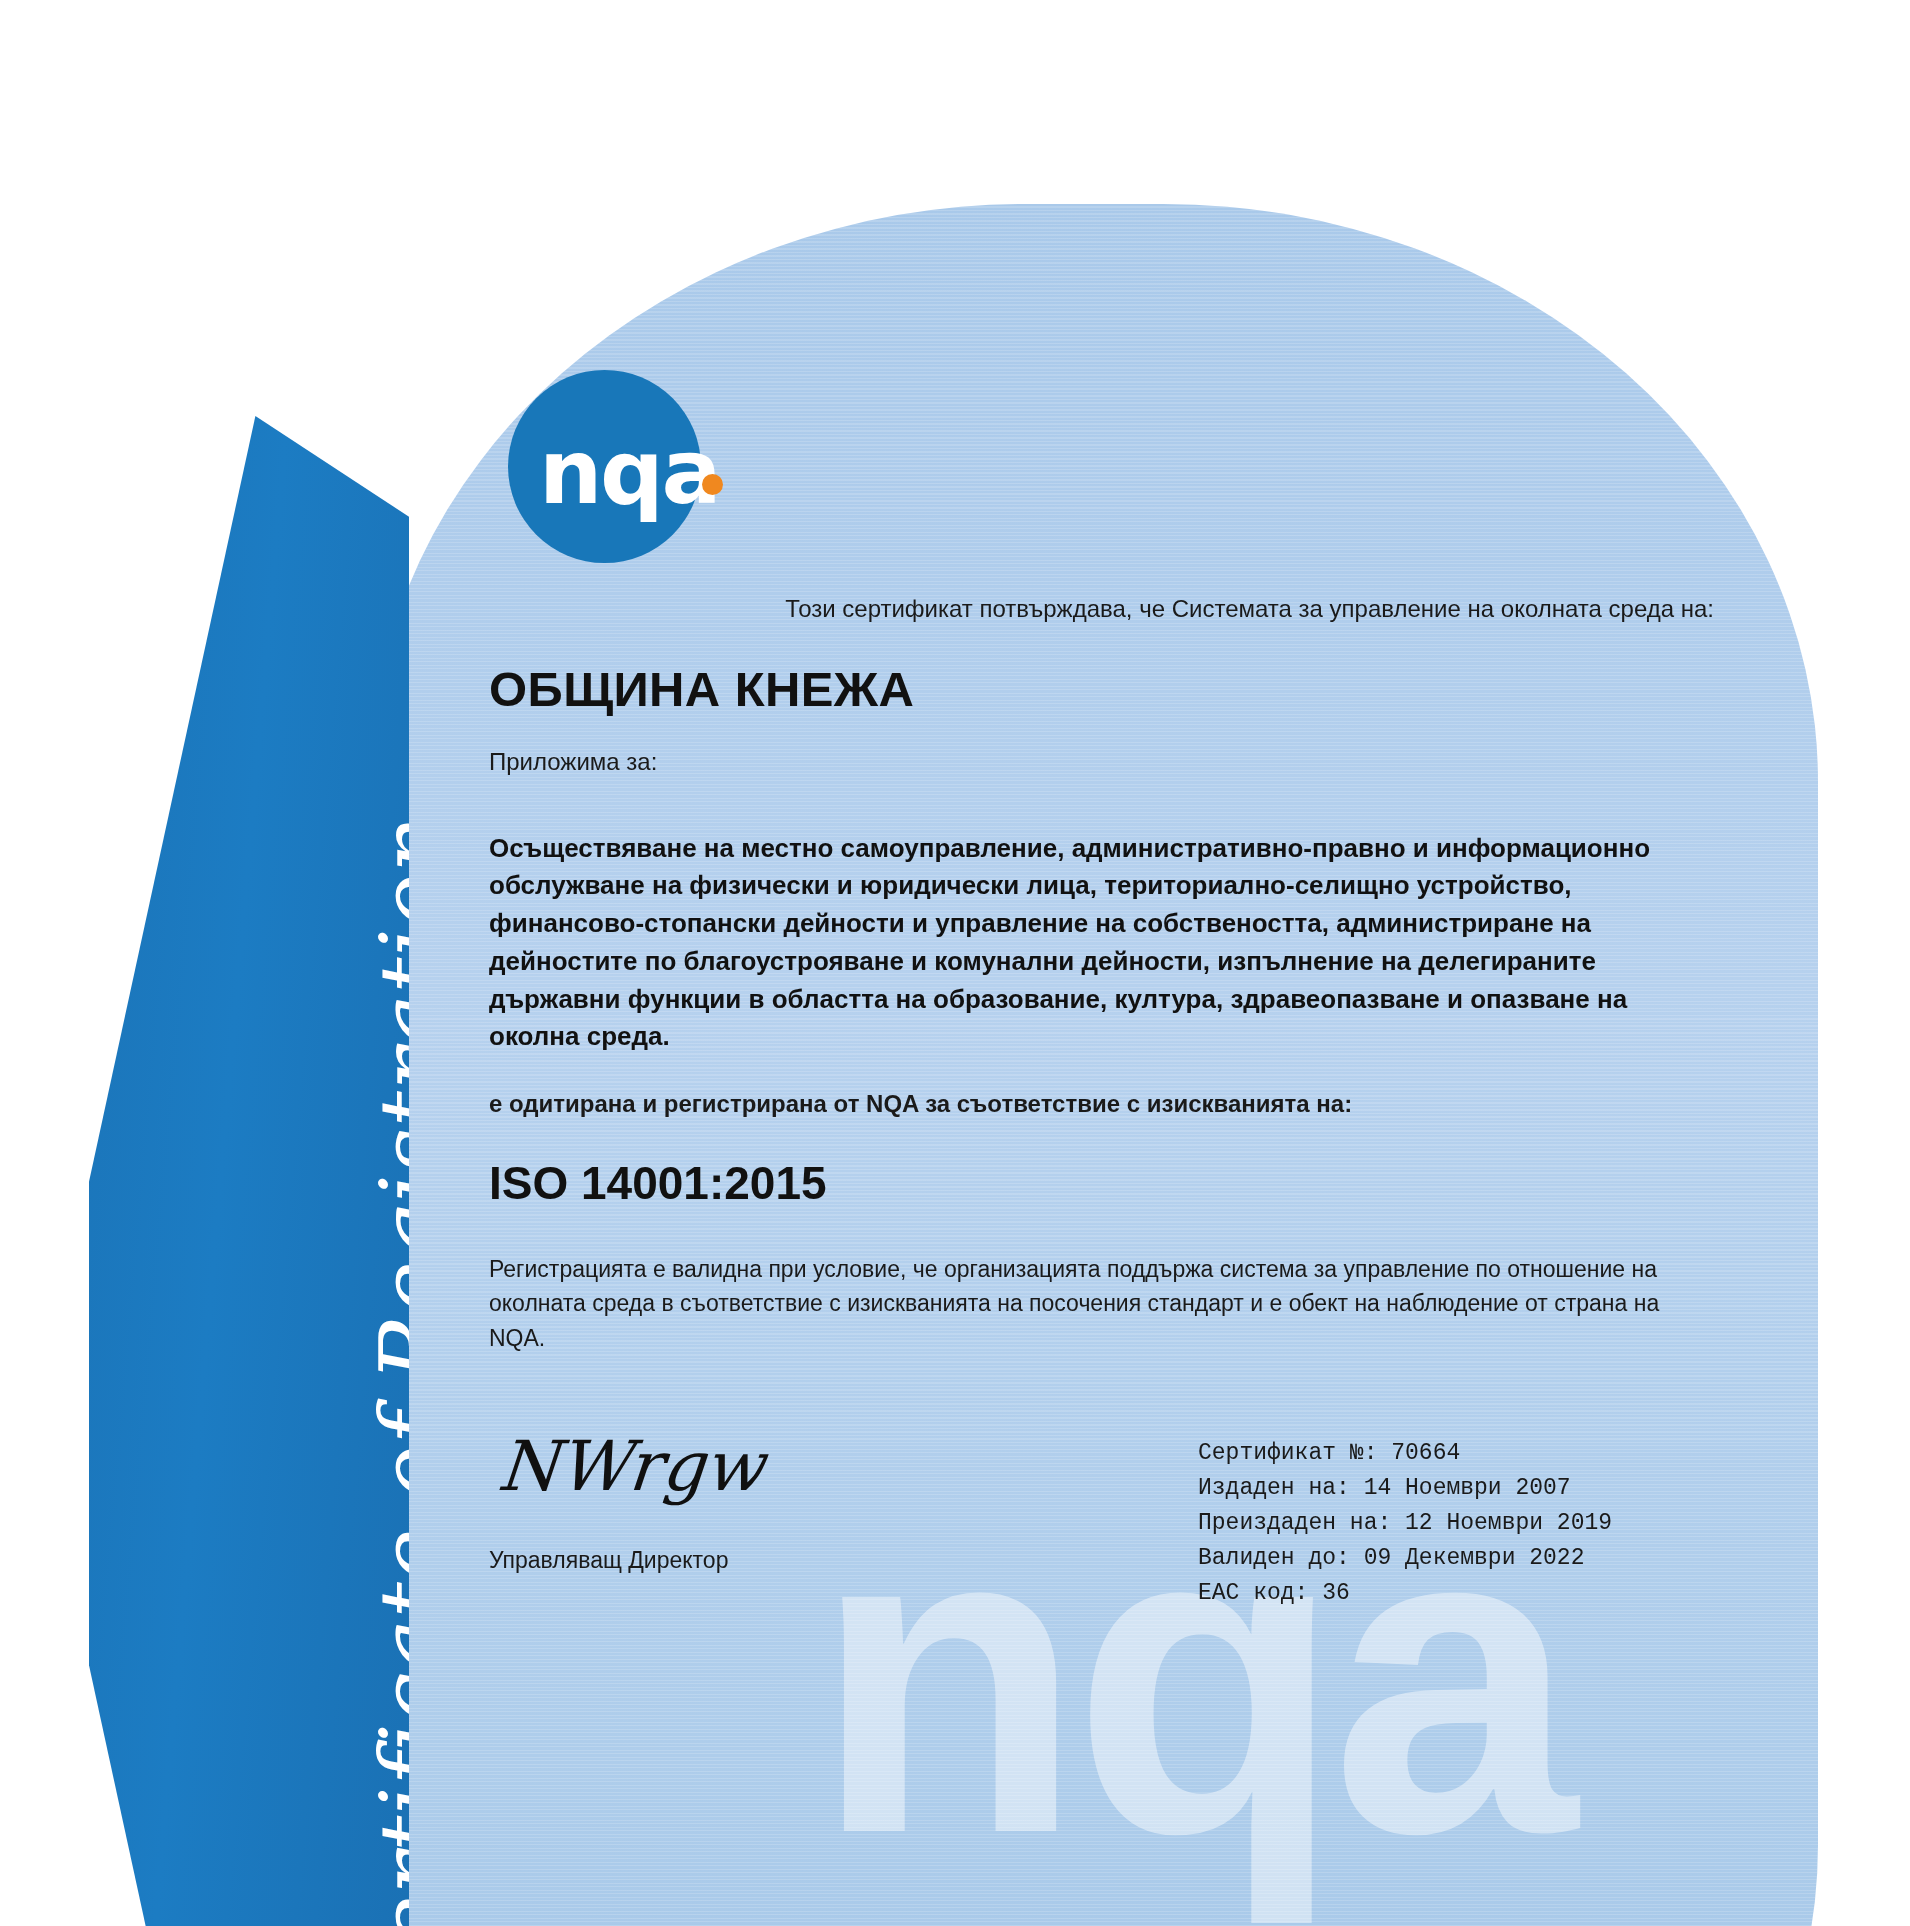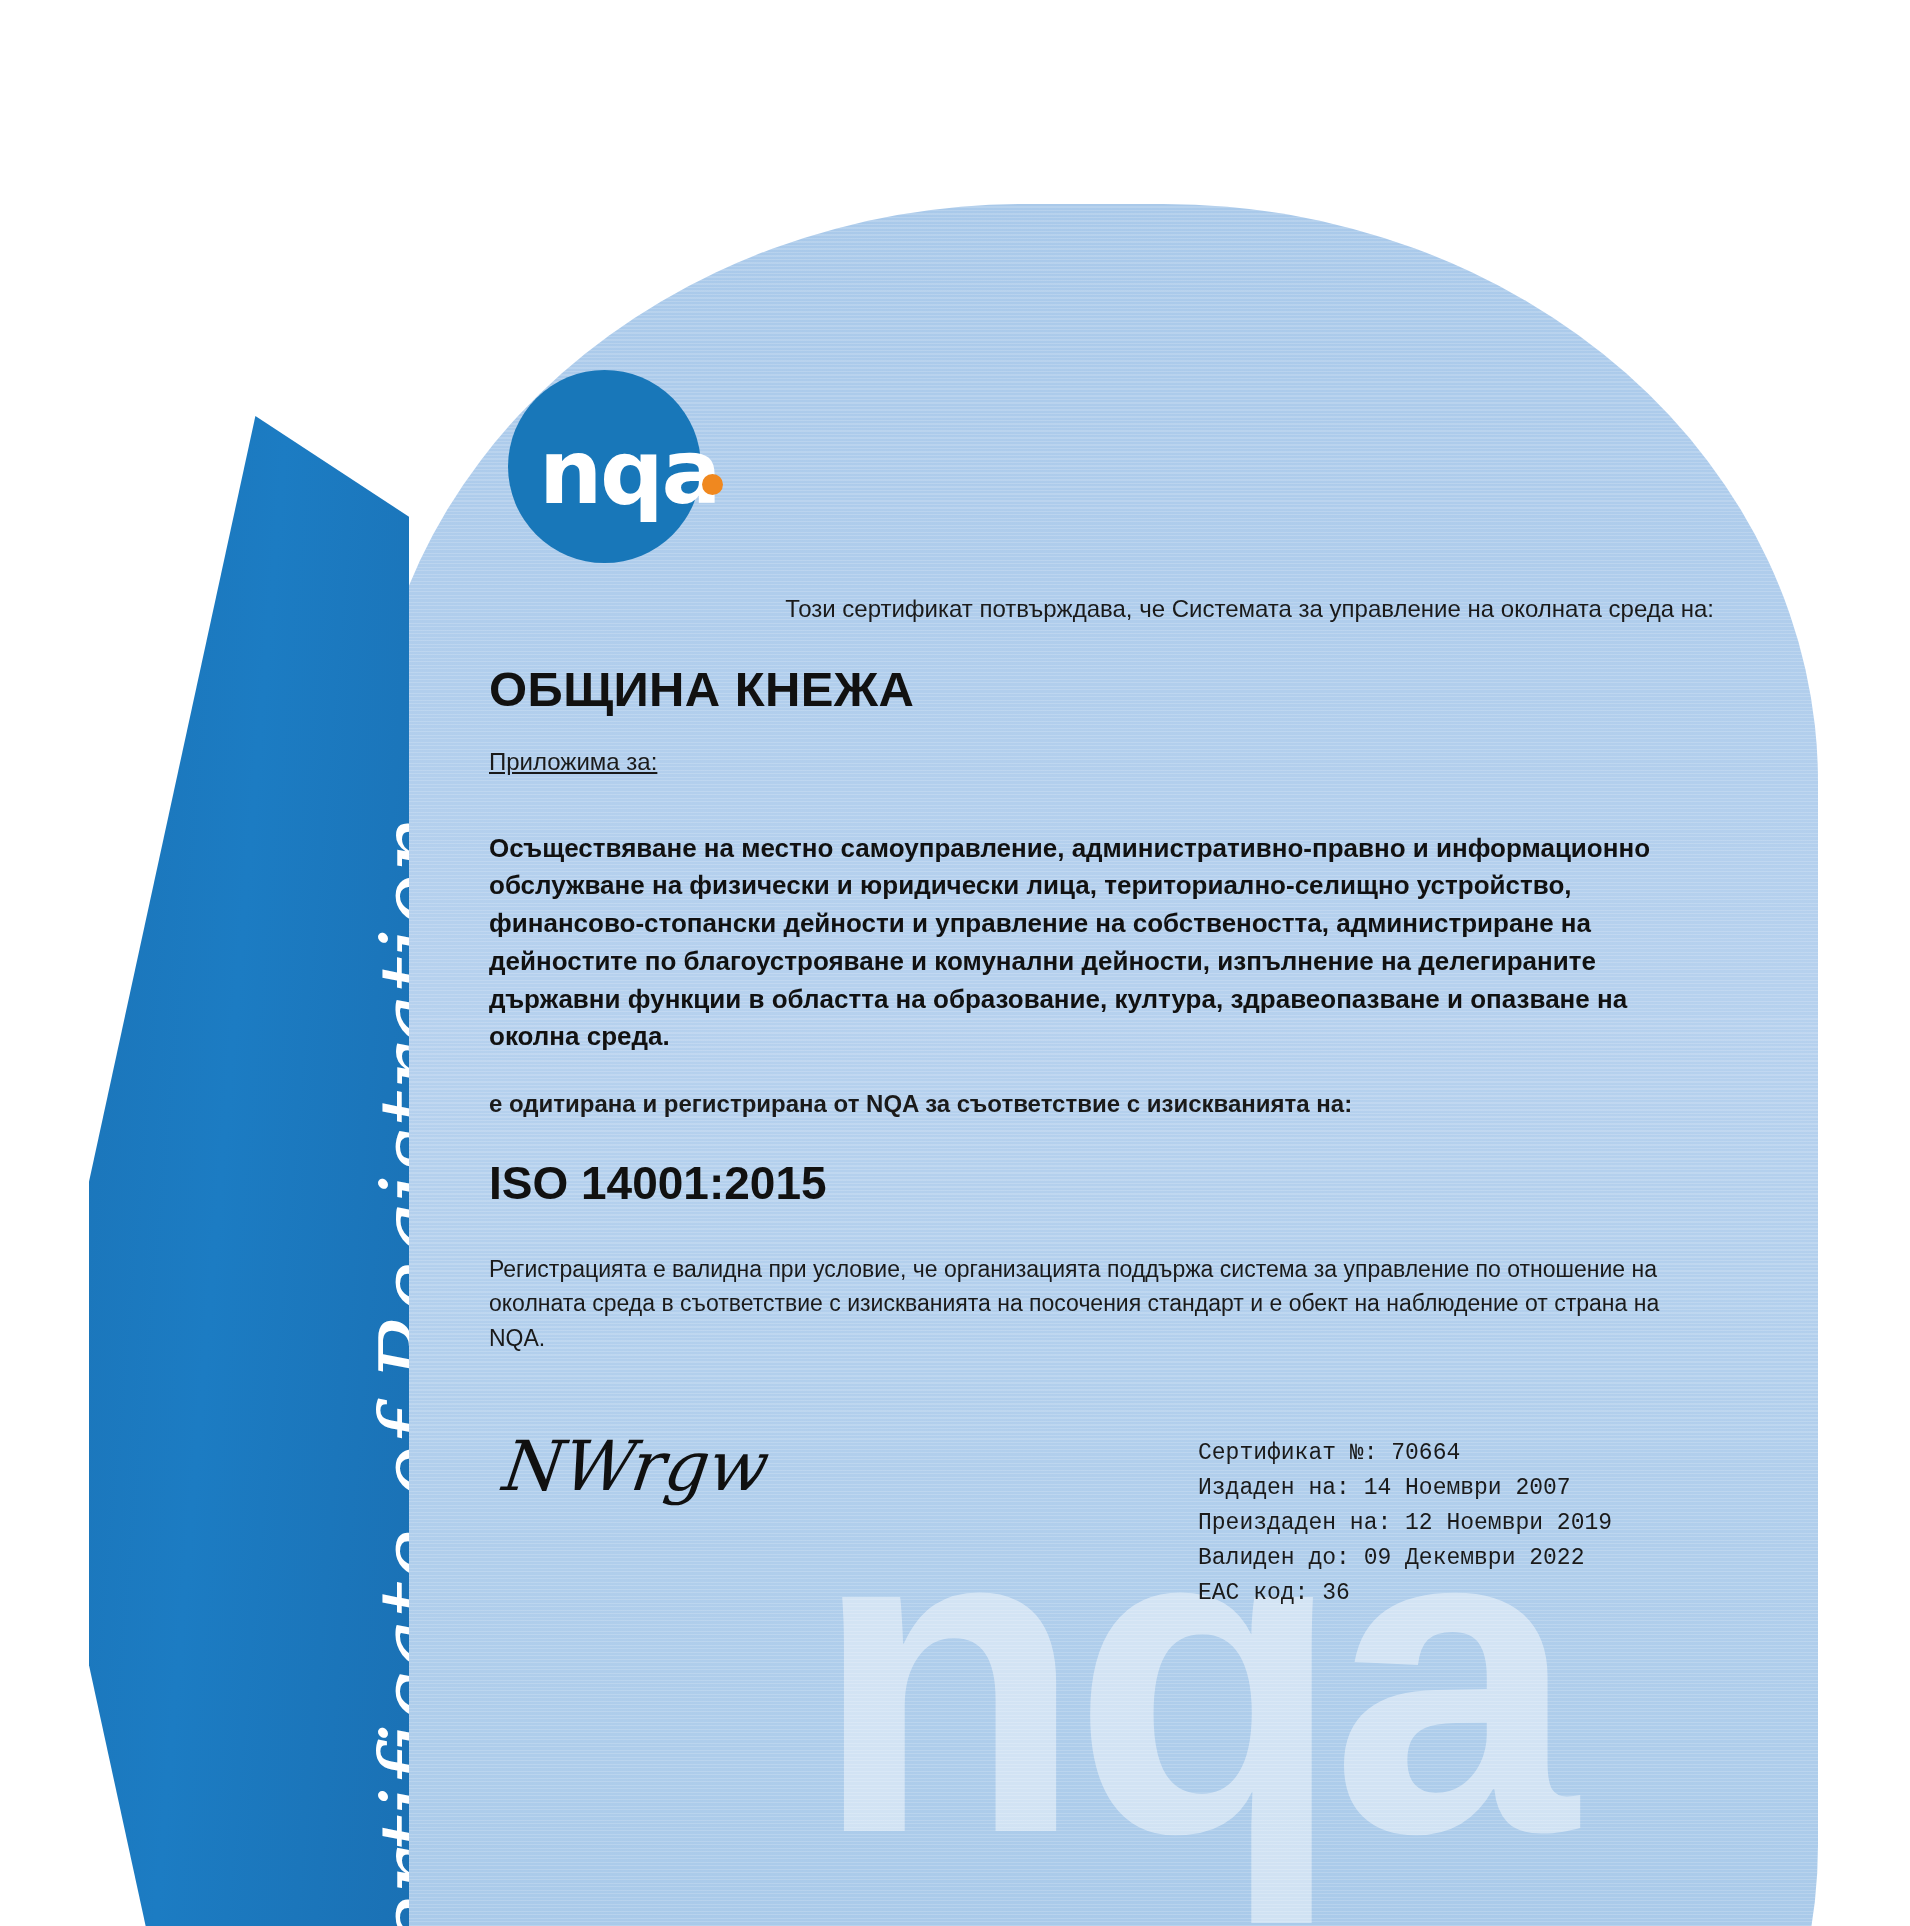--- a/index.html
+++ b/index.html
@@ -152,21 +152,20 @@
   .org-address {
     font-size: 24px;
     color: #1a1a1a;
     margin: 0 0 127px 0;
   }
 
   .scope-label {
     font-size: 24px;
     color: #1a1a1a;
     margin: 0 0 54px 0;
-    text-decoration: underline;
   }
 
   .scope-body {
     font-size: 26px;
     font-weight: 700;
     line-height: 1.45;
     color: #111111;
     margin: 0 0 31px 0;
     max-width: 1217px;
   }
@@ -264,20 +263,21 @@
 
     <div class="audited-line">е одитирана и регистрирана от NQA за съответствие с изискванията на:</div>
 
     <div class="standard">ISO 14001:2015</div>
 
     <div class="validity">Регистрацията е валидна при условие, че организацията поддържа система за управление по отношение на околната среда в съответствие с изискванията на посочения стандарт и е обект на наблюдение от страна на NQA.</div>
 
     <div class="bottom-row">
       <div class="sig-block">
         <div class="signature">NWrgw</div>
+        <div class="sig-title">Управляващ Директор</div>
       </div>
       <div class="details">
         <div>Сертификат №: 70664</div>
         <div>Издаден на: 14 Ноември 2007</div>
         <div>Преиздаден на: 12 Ноември 2019</div>
         <div>Валиден до: 09 Декември 2022</div>
         <div>EAC код: 36</div>
       </div>
     </div>
 

